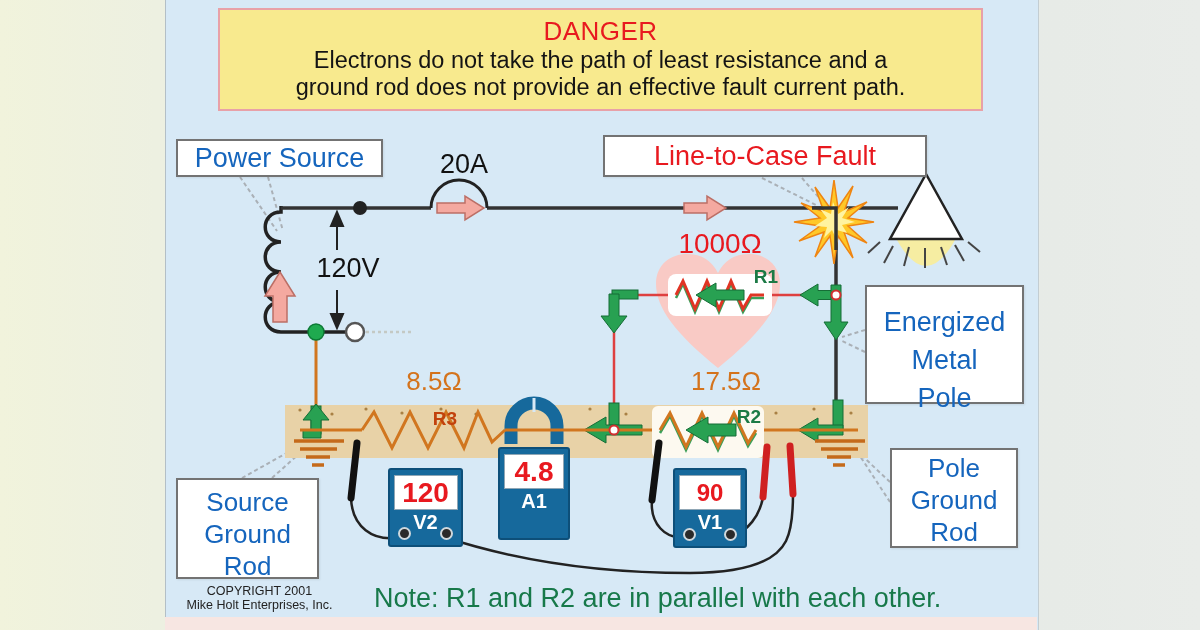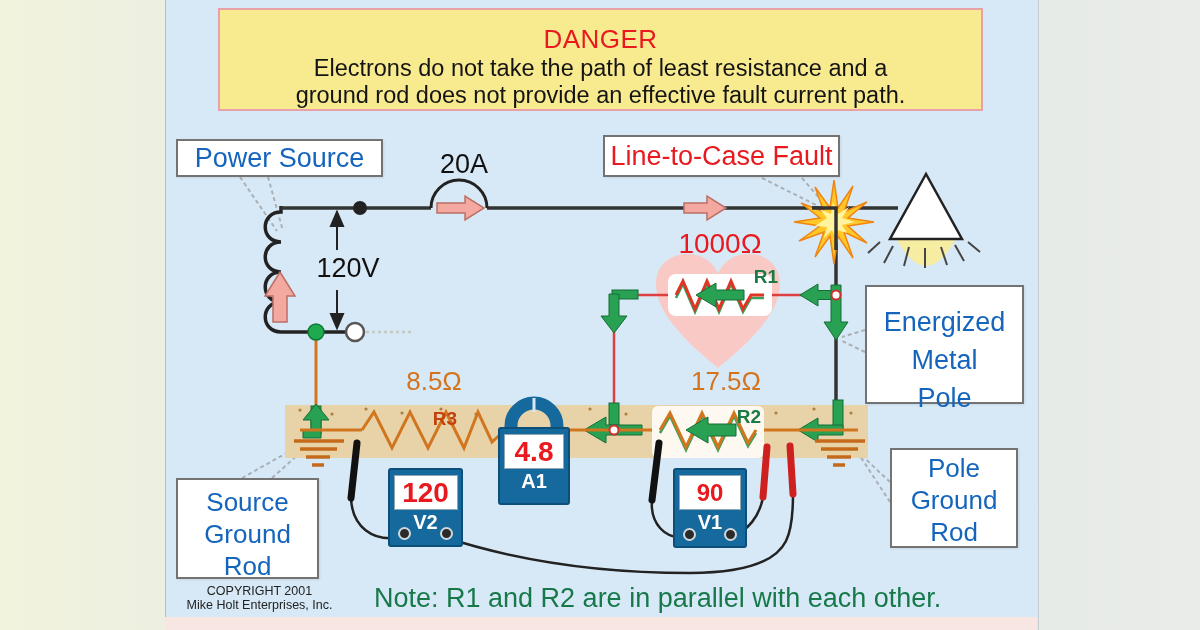--- a/index.html
+++ b/index.html
@@ -12,21 +12,21 @@
   .diagram{
     position:absolute;left:165px;top:0;width:872px;height:630px;
     background:#d7e9f6;border-left:1px solid #b3bfc6;border-right:1px solid #c3cdd2;
   }
   .bottom-strip{position:absolute;left:165px;top:617px;width:872px;height:13px;background:#f7e6e2;}
   svg.wires{position:absolute;left:0;top:0;width:1200px;height:630px;}
   .danger-box{
     position:absolute;left:218px;top:8px;width:765px;height:103px;
     background:#f8ea8e;border:2px solid #e8a1a8;box-sizing:border-box;text-align:center;
   }
-  .danger-title{margin-top:14px;font-size:26px;color:#e8191f;letter-spacing:.5px;}
+  .danger-title{margin-top:6px;font-size:26px;color:#e8191f;letter-spacing:.5px;}
   .danger-line{font-size:23.5px;color:#141414;line-height:27px;}
   .callout{
     position:absolute;background:#ffffff;border:2px solid #737373;box-sizing:border-box;
     text-align:center;color:#1565bd;box-shadow:1px 1px 2px rgba(0,0,0,.08);
   }
   .callout .line{display:block;}
   .val{position:absolute;text-align:center;}
   .meter{
     position:absolute;background:#16699c;border:2px solid #0d4f79;border-radius:3px;
     box-sizing:border-box;text-align:center;
@@ -218,21 +218,21 @@
   <div class="danger-box">
     <div class="danger-title">DANGER</div>
     <div class="danger-line">Electrons do not take the path of least resistance and a</div>
     <div class="danger-line">ground rod does not provide an effective fault current path.</div>
   </div>
 
   <div class="callout" style="left:176px;top:139px;width:207px;height:38px;font-size:27px;line-height:34px;">
     <span class="line">Power Source</span>
   </div>
 
-  <div class="callout" style="left:603px;top:135px;width:237px;height:42px;font-size:27px;line-height:38px;color:#e8191f;">
+  <div class="callout" style="left:603px;top:135px;width:324px;height:42px;font-size:27px;line-height:38px;color:#e8191f;">
     <span class="line">Line-to-Case Fault</span>
   </div>
 
   <div class="callout" style="left:865px;top:285px;width:159px;height:119px;font-size:27px;line-height:38px;padding-top:16px;">
     <span class="line">Energized</span>
     <span class="line">Metal</span>
     <span class="line">Pole</span>
   </div>
 
   <div class="callout" style="left:890px;top:448px;width:128px;height:100px;font-size:26px;line-height:32px;padding-top:2px;">
@@ -256,21 +256,21 @@
   <div class="val" style="left:728px;top:406px;width:42px;font-size:19px;font-weight:bold;color:#1c7a45;">R2</div>
   <div class="val" style="left:424px;top:408px;width:42px;font-size:19px;font-weight:bold;color:#c2410c;">R3</div>
 
   <div class="meter" style="left:388px;top:468px;width:75px;height:79px;">
     <div class="display" style="width:62px;height:33px;font-size:28px;line-height:33px;">120</div>
     <div class="mlabel">V2</div>
     <div class="terminal" style="left:8px;"></div>
     <div class="terminal" style="right:8px;"></div>
   </div>
 
-  <div class="meter" style="left:498px;top:427px;width:72px;height:78px;">
+  <div class="meter" style="left:498px;top:447px;width:72px;height:93px;">
     <div class="display" style="width:58px;height:33px;font-size:28px;line-height:33px;">4.8</div>
     <div class="mlabel">A1</div>
   </div>
 
   <div class="meter" style="left:673px;top:468px;width:74px;height:80px;">
     <div class="display" style="width:60px;height:33px;font-size:24px;line-height:33px;">90</div>
     <div class="mlabel">V1</div>
     <div class="terminal" style="left:8px;"></div>
     <div class="terminal" style="right:8px;"></div>
   </div>

